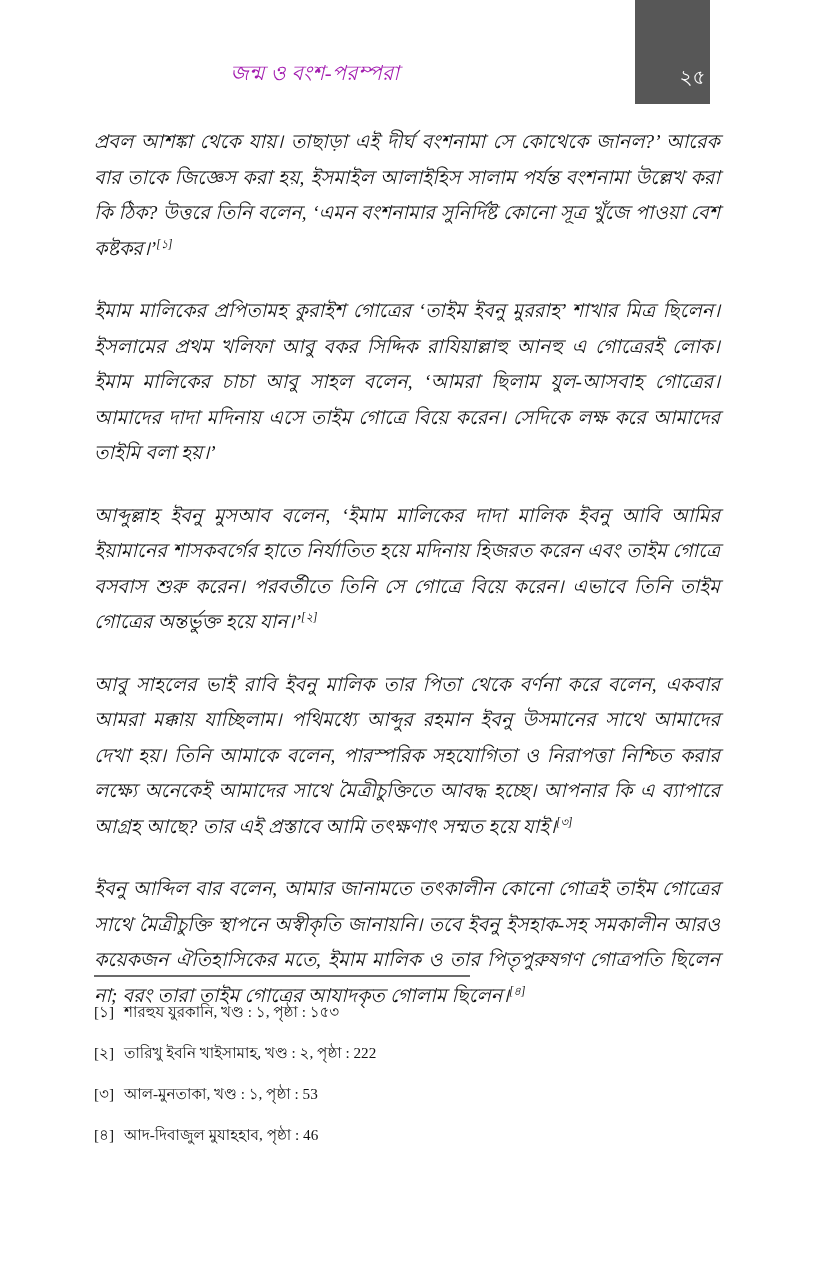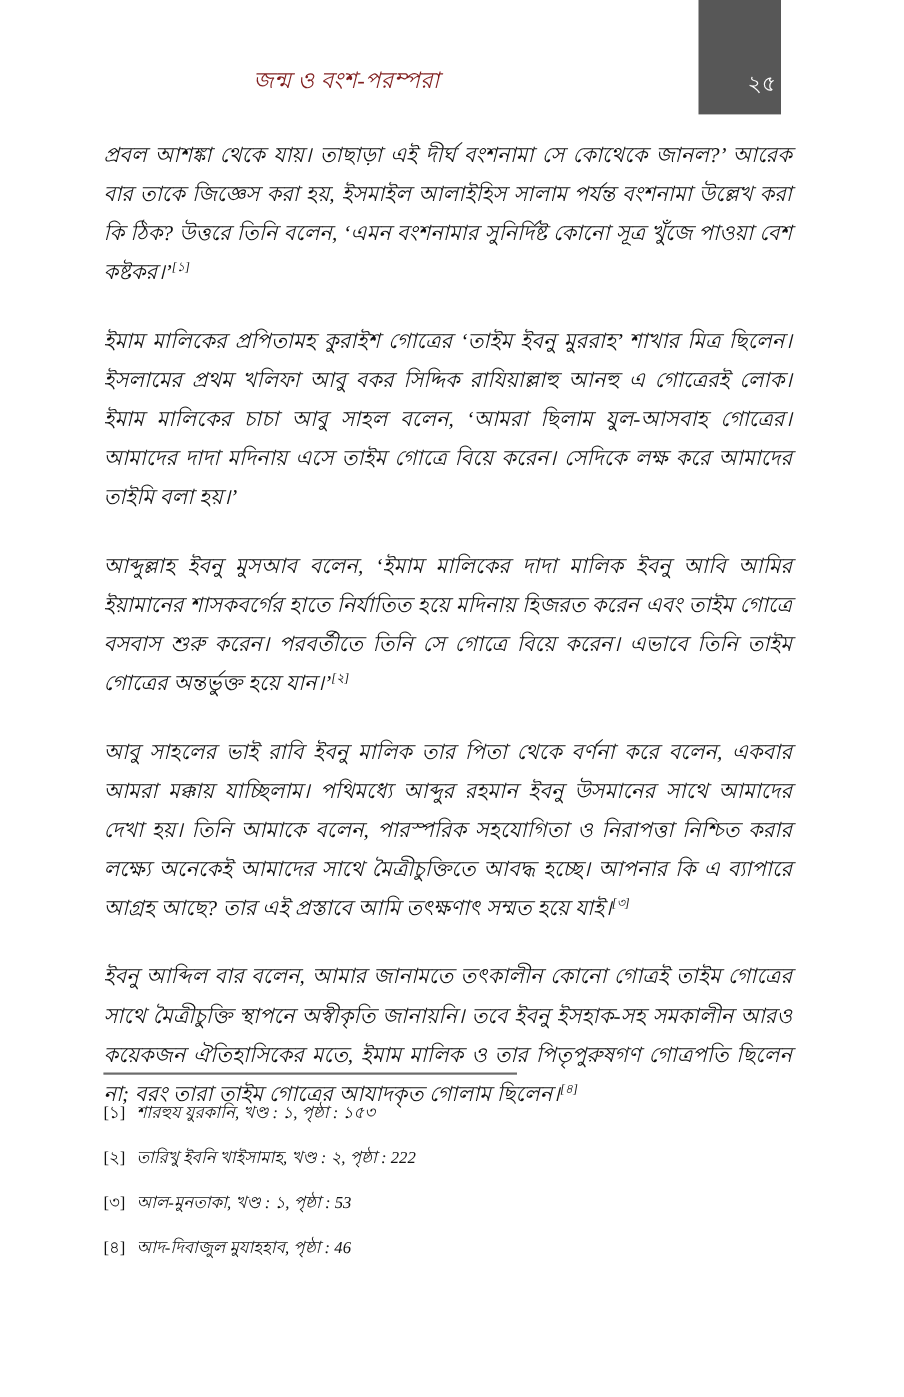--- a/index.html
+++ b/index.html
@@ -34,21 +34,21 @@
 
   .running-head {
     position: absolute;
     left: 0;
     top: 58px;
     width: 630px;
     text-align: center;
     font-size: 20.5px;
     font-style: italic;
     letter-spacing: 0.4px;
-    color: #7f1d1d;
+    color: #a21caf;
     white-space: nowrap;
   }
 
   .page-number-box {
     position: absolute;
     left: 635px;
     top: 0;
     width: 75px;
     height: 104px;
     background: #575757;
@@ -119,21 +119,20 @@
 
   .fn-marker {
     flex: 0 0 auto;
     width: 30px;
     font-style: normal;
     font-size: 15.2px;
   }
 
   .fn-text {
     flex: 1 1 auto;
-    font-style: italic;
   }
 </style>
 </head>
 <body>
 
 <div class="page">
 
   <div class="header-band">
     <div class="running-head">জন্ম ও বংশ-পরম্পরা</div>
     <div class="page-number-box">

